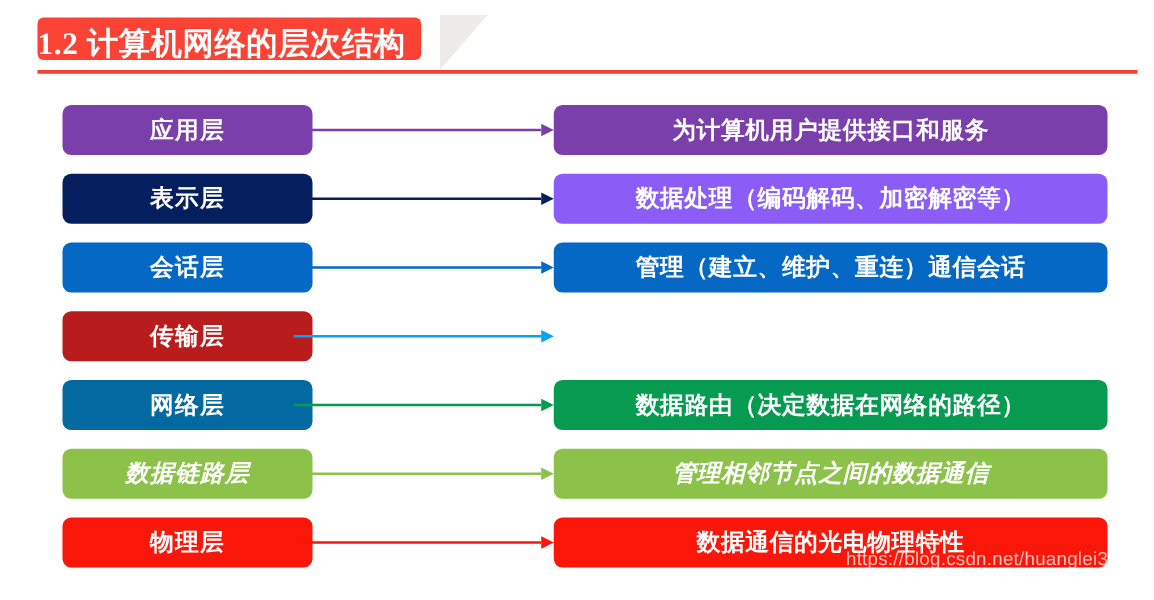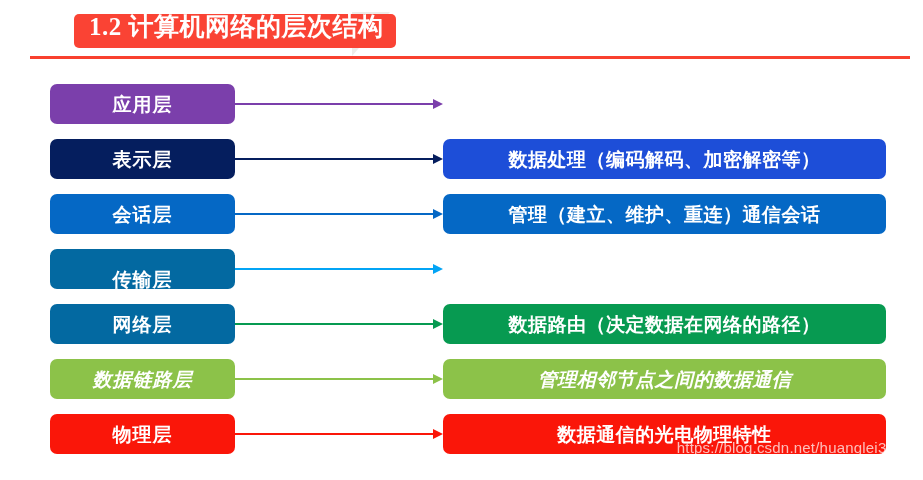--- a/index.html
+++ b/index.html
@@ -30,26 +30,25 @@
     width: 0;
     height: 0;
     border-top: 44px solid #eeece9;
     border-right: 38px solid transparent;
   }
   #title-banner {
     position: absolute;
     left: 30px;
     top: 14px;
     height: 34px;
-    padding: 0 12px 0 15px;
+    padding: 0 12px 0 0;
     background: #fa4334;
     border-radius: 5px;
     display: flex;
-    align-items: flex-start;
-    margin-left: 44px;
+    align-items: flex-end;
   }
   #title-text {
     color: #ffffff;
     font-family: "Liberation Serif", "DejaVu Serif", serif;
     font-weight: bold;
     font-size: 25px;
     line-height: 1;
     white-space: nowrap;
     letter-spacing: 0.5px;
   }
@@ -73,21 +72,21 @@
   .layer-row {
     position: absolute;
     left: 0;
     width: 923px;
     height: 40px;
   }
   .layer-box {
     position: absolute;
     left: 50px;
     top: 0;
-    width: 185px;
+    width: 200px;
     height: 40px;
     border-radius: 7px;
     display: flex;
     align-items: center;
     justify-content: center;
     box-sizing: border-box;
   }
   .layer-label {
     color: #ffffff;
     font-weight: bold;
@@ -169,47 +168,50 @@
 
 <div id="diagram">
     <div class="layer-row" style="top: 22px;">
       <div class="layer-box" style="background: rgb(123, 63, 171);">
         <span class="layer-label">应用层</span>
       </div>
       <div class="connector">
         <div class="connector-line" style="background: rgb(123, 63, 171);"></div>
         <div class="connector-head" style="border-left-color: rgb(123, 63, 171);"></div>
       </div>
+      <div class="desc-box" style="background: rgb(123, 63, 171);">
+        <span class="desc-label">为计算机用户提供接口和服务</span>
+      </div>
     </div>
     <div class="layer-row" style="top: 77px;">
       <div class="layer-box" style="background: rgb(5, 30, 94);">
         <span class="layer-label">表示层</span>
       </div>
       <div class="connector">
         <div class="connector-line" style="background: rgb(5, 30, 94);"></div>
         <div class="connector-head" style="border-left-color: rgb(5, 30, 94);"></div>
       </div>
-      <div class="desc-box" style="background: #1d4ed8; text-align: center;">
+      <div class="desc-box" style="background: #8b5cf6; text-align: center;">
         <span class="desc-label">数据处理（编码解码、加密解密等）</span>
       </div>
     </div>
     <div class="layer-row" style="top: 132px;">
       <div class="layer-box" style="background: rgb(5, 104, 197);">
         <span class="layer-label">会话层</span>
       </div>
       <div class="connector">
         <div class="connector-line" style="background: rgb(5, 104, 197);"></div>
         <div class="connector-head" style="border-left-color: rgb(5, 104, 197);"></div>
       </div>
       <div class="desc-box" style="background: rgb(5, 104, 197);">
         <span class="desc-label">管理（建立、维护、重连）通信会话</span>
       </div>
     </div>
     <div class="layer-row" style="top: 187px;">
-      <div class="layer-box" style="background: #0369a1; align-items: flex-end;">
+      <div class="layer-box" style="background: #b91c1c;">
         <span class="layer-label">传输层</span>
       </div>
       <div class="connector">
         <div class="connector-line" style="background: rgb(3, 164, 245);"></div>
         <div class="connector-head" style="border-left-color: rgb(3, 164, 245);"></div>
       </div>
     </div>
     <div class="layer-row" style="top: 242px;">
       <div class="layer-box" style="background: #0369a1;">
         <span class="layer-label">网络层</span>

